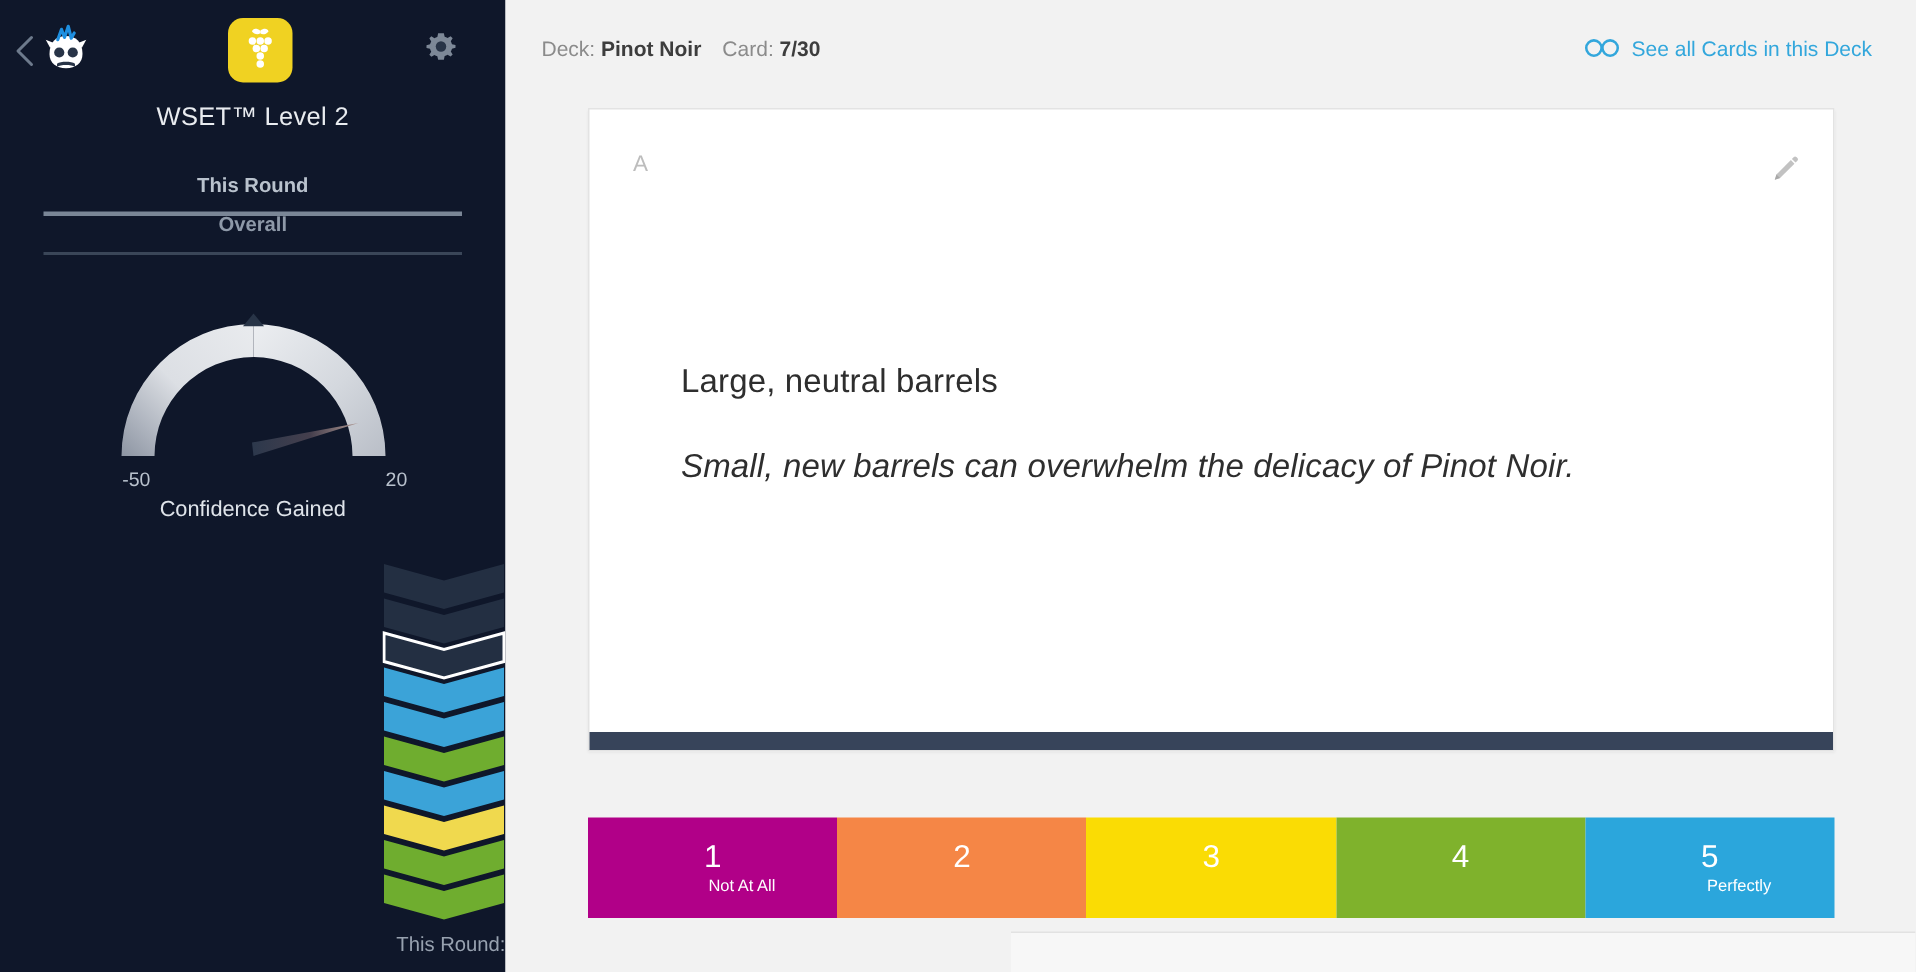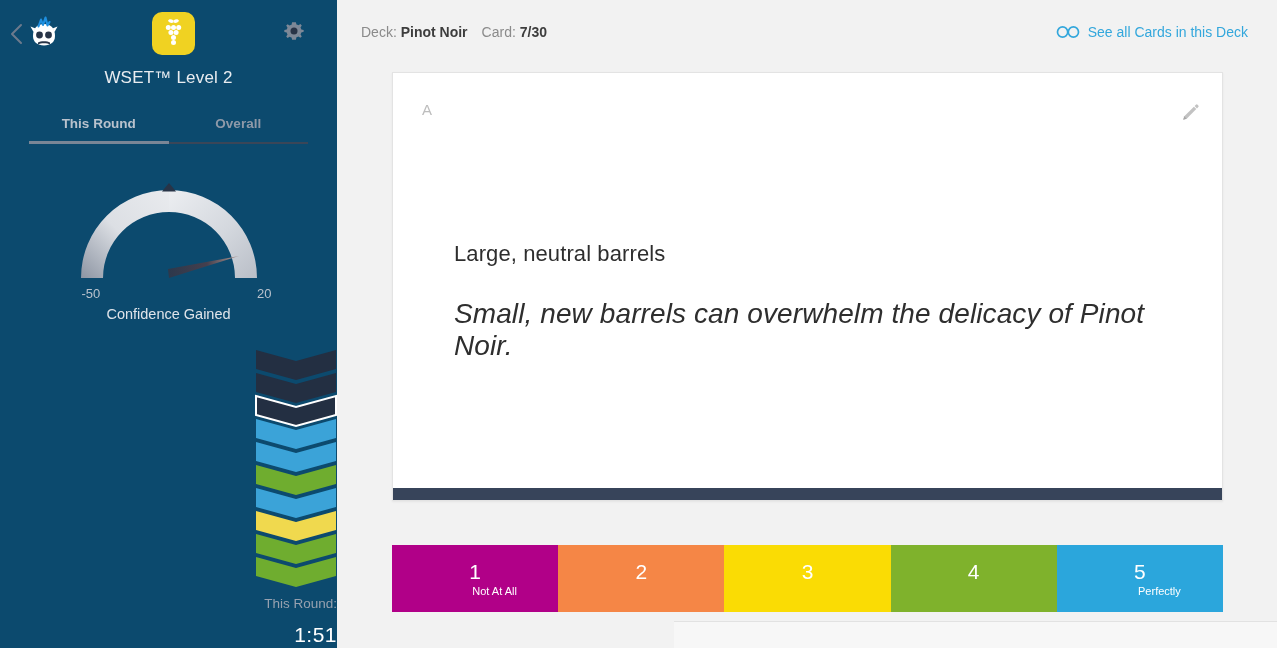--- a/index.html
+++ b/index.html
@@ -8,21 +8,21 @@
     overflow: hidden;
     background: #f2f2f2;
     font-family: "Liberation Sans", sans-serif;
     -webkit-font-smoothing: antialiased;
   }
   #app { position: relative; width: 1277px; height: 648px; display: flex; }
 
   
   .sidebar {
     width: 337px; height: 648px;
-    background: #0c4a6e;
+    background: #0f172a;
     position: relative;
     flex: 0 0 337px;
     overflow: hidden;
   }
   .sb-topbar {
     height: 68px; position: relative;
   }
   .back-arrow {
     position: absolute; left: 8px; top: 20px;
     width: 18px; height: 28px;
@@ -49,20 +49,21 @@
     text-align: center;
     color: #e9ecf0;
     font-size: 17px;
     letter-spacing: .2px;
     margin-top: 0px;
   }
   .tabs {
     display: flex;
     margin: 28px 29px 0 29px;
     border-bottom: 2px solid #3a4658;
+    flex-direction: column;
   }
   .tab {
     flex: 1; text-align: center;
     padding-bottom: 11px;
     font-size: 13.5px;
     font-weight: bold;
     color: #8e99a8;
     cursor: pointer;
     position: relative;
   }
@@ -140,21 +141,21 @@
     position: absolute; right: 22px; top: 30px;
     cursor: pointer;
   }
   .card-body {
     position: absolute; left: 61px; top: 168px; right: 40px;
   }
   .card-line1 {
     font-size: 22px; color: #2e2e2e; letter-spacing: .1px;
   }
   .card-line2 {
-    font-size: 28px; color: #2e2e2e; font-style: italic;
+    font-size: 22px; color: #2e2e2e; font-style: italic;
     margin-top: 31px; letter-spacing: .1px;
   }
   .card-footer-bar {
     position: absolute; left: 0; right: 0; bottom: 0;
     height: 12px; background: #37445a;
   }
 
   .rate-question {
     position: absolute; left: 55px; width: 831px; top: 518px;
     text-align: center; font-size: 14px; color: #3d3d3d;

